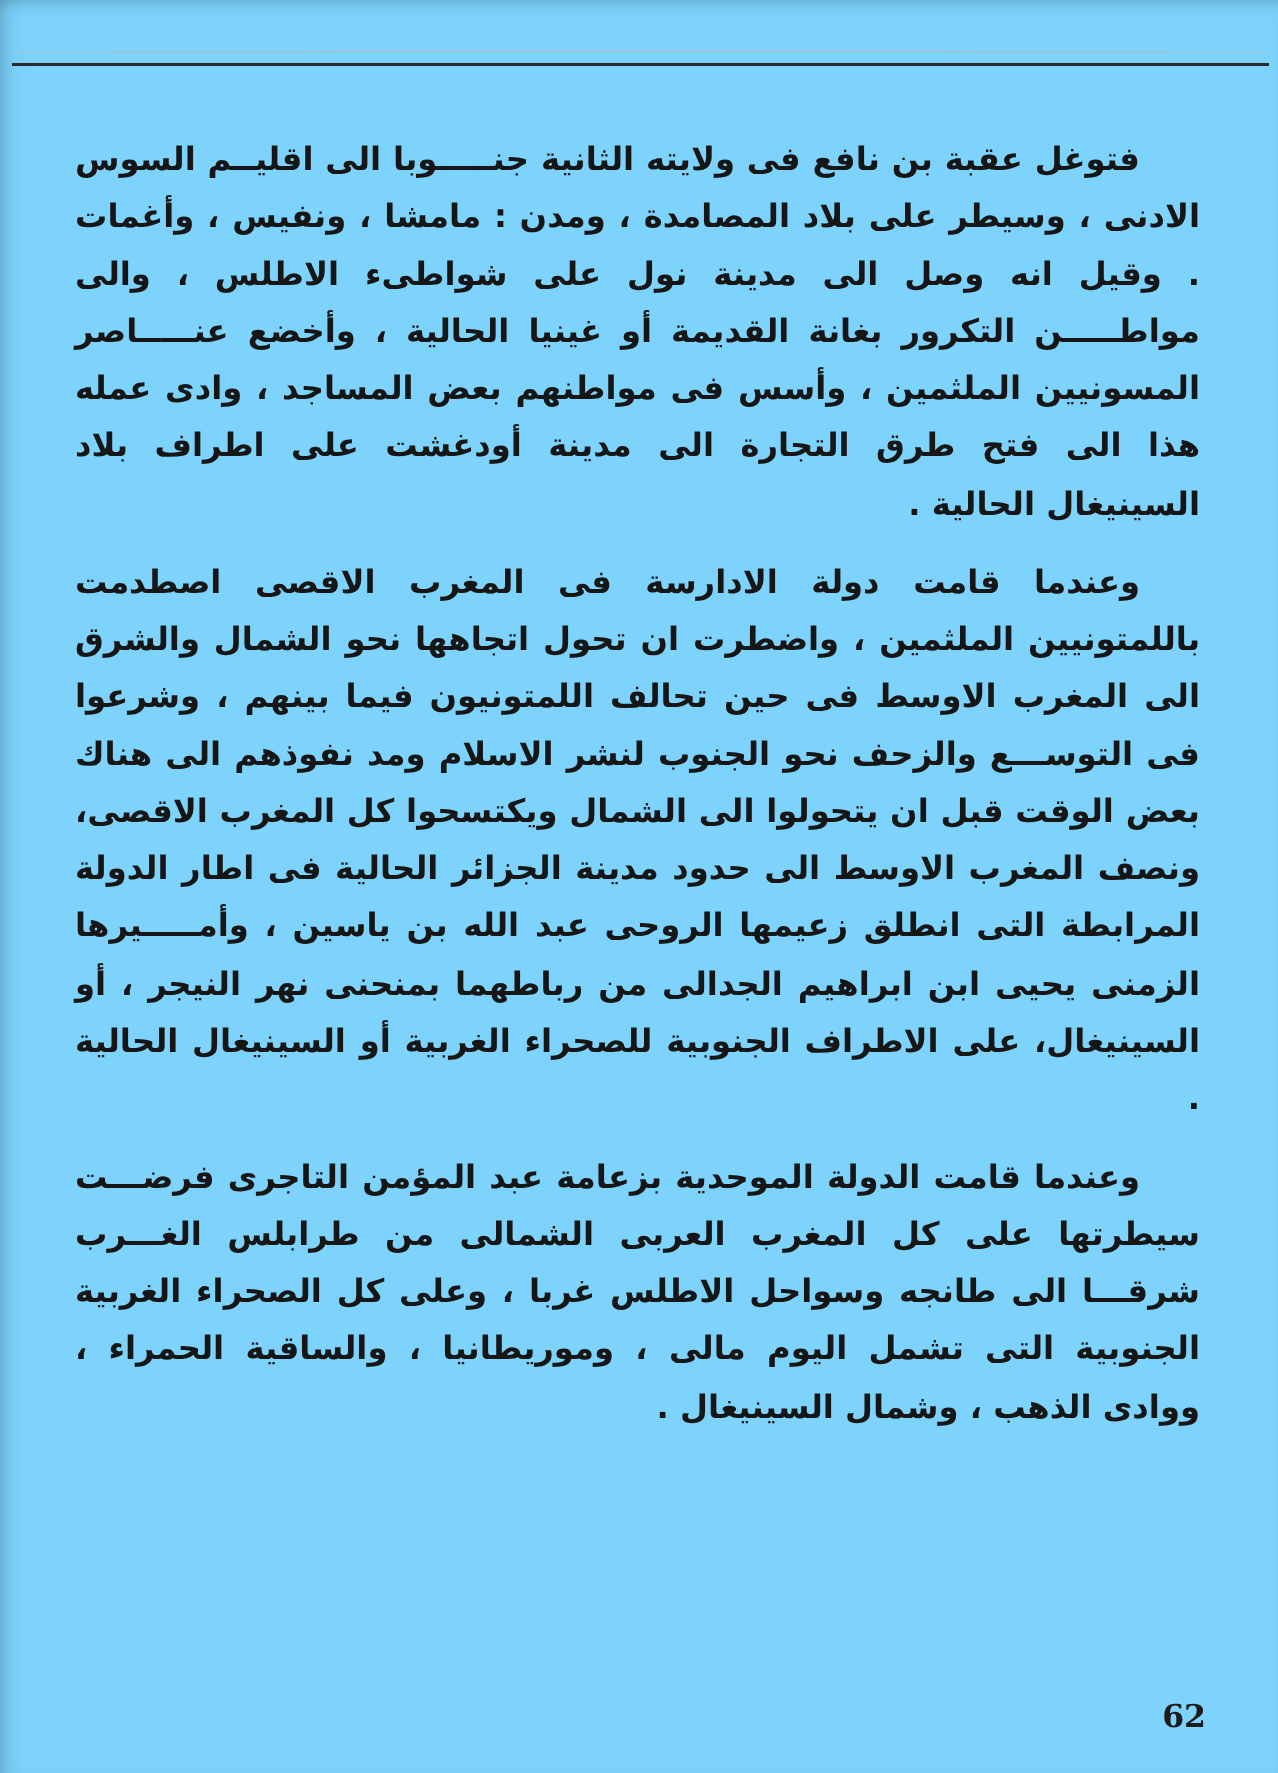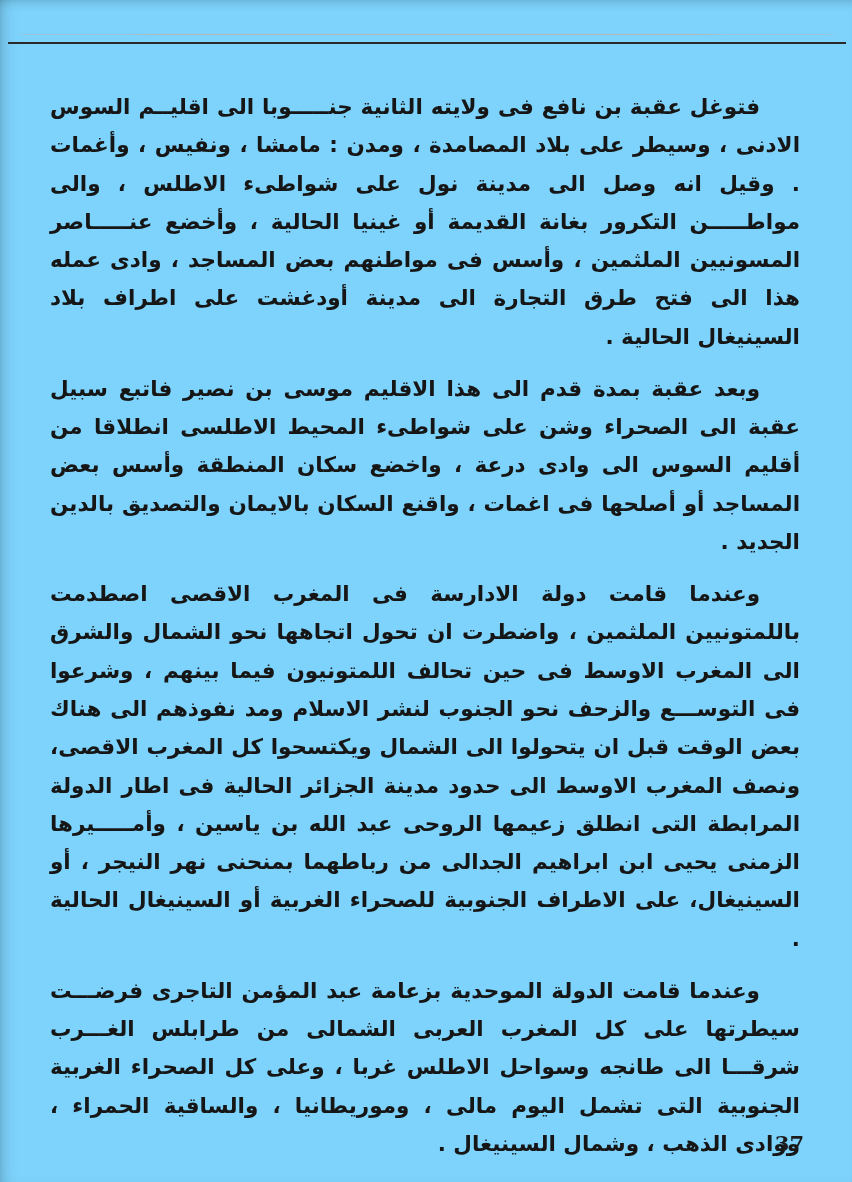--- a/index.html
+++ b/index.html
@@ -67,20 +67,19 @@
 
 <div class="page">
 
   <div class="top-rules">
     <div class="rule-thin"></div>
     <div class="rule-thick"></div>
   </div>
 
   <div class="content">
     <p>فتوغل عقبة بن نافع فى ولايته الثانية جنـــــوبا الى اقليــم السوس الادنى ، وسيطر على بلاد المصامدة ، ومدن : مامشا ، ونفيس ، وأغمات . وقيل انه وصل الى مدينة نول على شواطىء الاطلس ، والى مواطـــــن التكرور بغانة القديمة أو غينيا الحالية ، وأخضع عنـــــاصر المسونيين الملثمين ، وأسس فى مواطنهم بعض المساجد ، وادى عمله هذا الى فتح طرق التجارة الى مدينة أودغشت على اطراف بلاد السينيغال الحالية .</p>
-    <p>وبعد عقبة بمدة قدم الى هذا الاقليم موسى بن نصير فاتبع سبيل عقبة الى الصحراء وشن على شواطىء المحيط الاطلسى انطلاقا من أقليم السوس الى وادى درعة ، واخضع سكان المنطقة وأسس بعض المساجد أو أصلحها فى اغمات ، واقنع السكان بالايمان والتصديق بالدين الجديد .</p>
     <p>وعندما قامت دولة الادارسة فى المغرب الاقصى اصطدمت باللمتونيين الملثمين ، واضطرت ان تحول اتجاهها نحو الشمال والشرق الى المغرب الاوسط فى حين تحالف اللمتونيون فيما بينهم ، وشرعوا فى التوســـع والزحف نحو الجنوب لنشر الاسلام ومد نفوذهم الى هناك بعض الوقت قبل ان يتحولوا الى الشمال ويكتسحوا كل المغرب الاقصى، ونصف المغرب الاوسط الى حدود مدينة الجزائر الحالية فى اطار الدولة المرابطة التى انطلق زعيمها الروحى عبد الله بن ياسين ، وأمـــــيرها الزمنى يحيى ابن ابراهيم الجدالى من رباطهما بمنحنى نهر النيجر ، أو السينيغال، على الاطراف الجنوبية للصحراء الغربية أو السينيغال الحالية .</p>
     <p>وعندما قامت الدولة الموحدية بزعامة عبد المؤمن التاجرى فرضـــت سيطرتها على كل المغرب العربى الشمالى من طرابلس الغـــرب شرقـــا الى طانجه وسواحل الاطلس غربا ، وعلى كل الصحراء الغربية الجنوبية التى تشمل اليوم مالى ، وموريطانيا ، والساقية الحمراء ، ووادى الذهب ، وشمال السينيغال .</p>
   </div>
 
-  <div class="page-number">37</div>
+  <div class="page-number">62</div>
 
 </div>
 
 </body></html>

